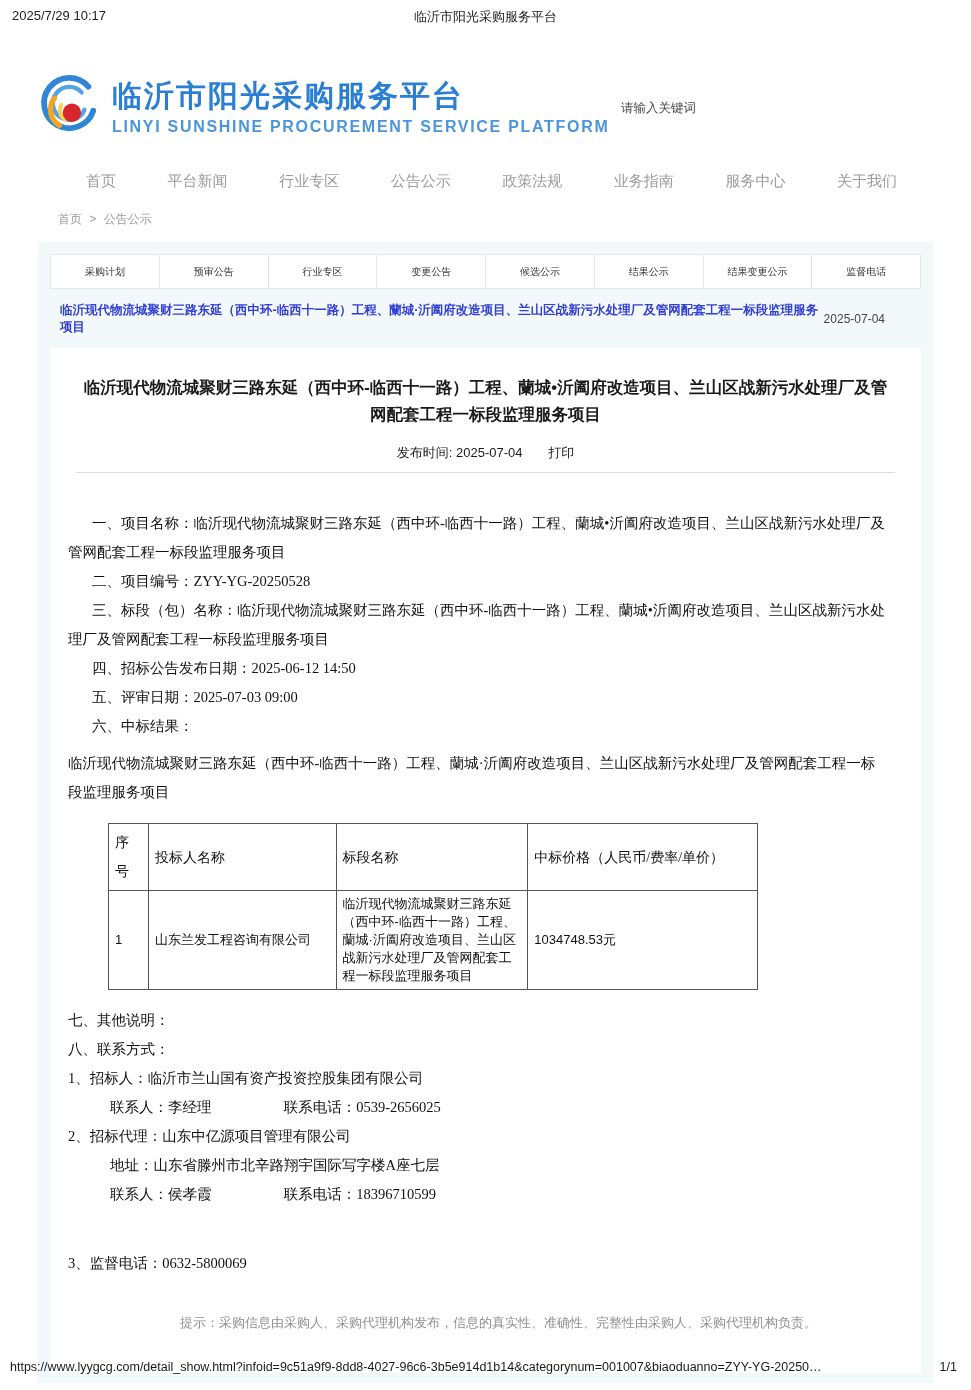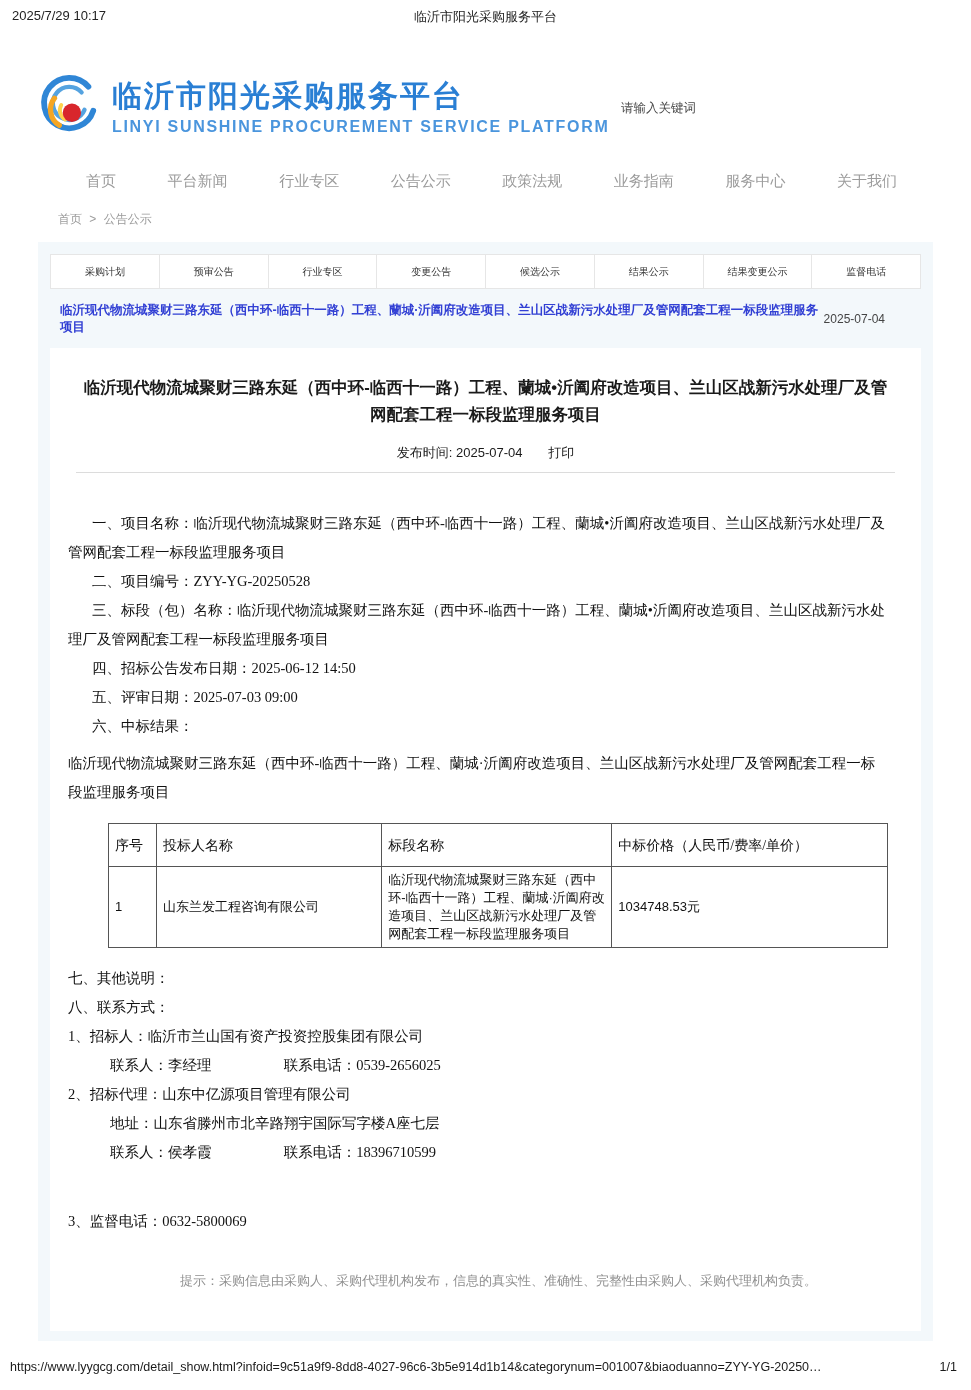--- a/index.html
+++ b/index.html
@@ -37,21 +37,21 @@
   
   .article{background:#fff;padding:26px 18px 36px 18px;}
   .article-title{text-align:center;font-weight:bold;font-size:16.5px;line-height:27px;color:#1a1a1a;padding:0 8px;}
   .article-meta{text-align:center;margin-top:16px;font-size:13px;color:#1a1a1a;}
   .meta-print{margin-left:22px;cursor:pointer;}
   .meta-rule{border:none;border-top:1px solid #dcdcdc;margin:10px 8px 0 8px;}
   .body-text{font-family:"Liberation Serif","DejaVu Serif",serif;font-size:14.5px;color:#111;line-height:29px;margin:36px 14px 0 0;}
   .para{text-indent:24px;}
   .project-line{margin-top:8px;}
   
-  table.result{border-collapse:collapse;margin:16px 0 0 40px;table-layout:fixed;width:780px;
+  table.result{border-collapse:collapse;margin:16px 0 0 40px;table-layout:fixed;width:650px;
     font-family:"Liberation Sans","DejaVu Sans",sans-serif;}
   table.result th,table.result td{border:1px solid #555;vertical-align:middle;padding:4px 6px;font-weight:normal;text-align:left;}
   table.result th{font-family:"Liberation Serif","DejaVu Serif",serif;font-size:14px;height:34px;}
   table.result td{font-size:13px;line-height:18px;}
   .col-idx{width:38px;}.col-bidder{width:178px;}.col-section{width:182px;}.col-price{width:218px;}
   td.cell-top{vertical-align:top;}
   
   .contacts{margin-top:16px;}
   .c-line{line-height:29px;}
   .c-indent{padding-left:42px;}

